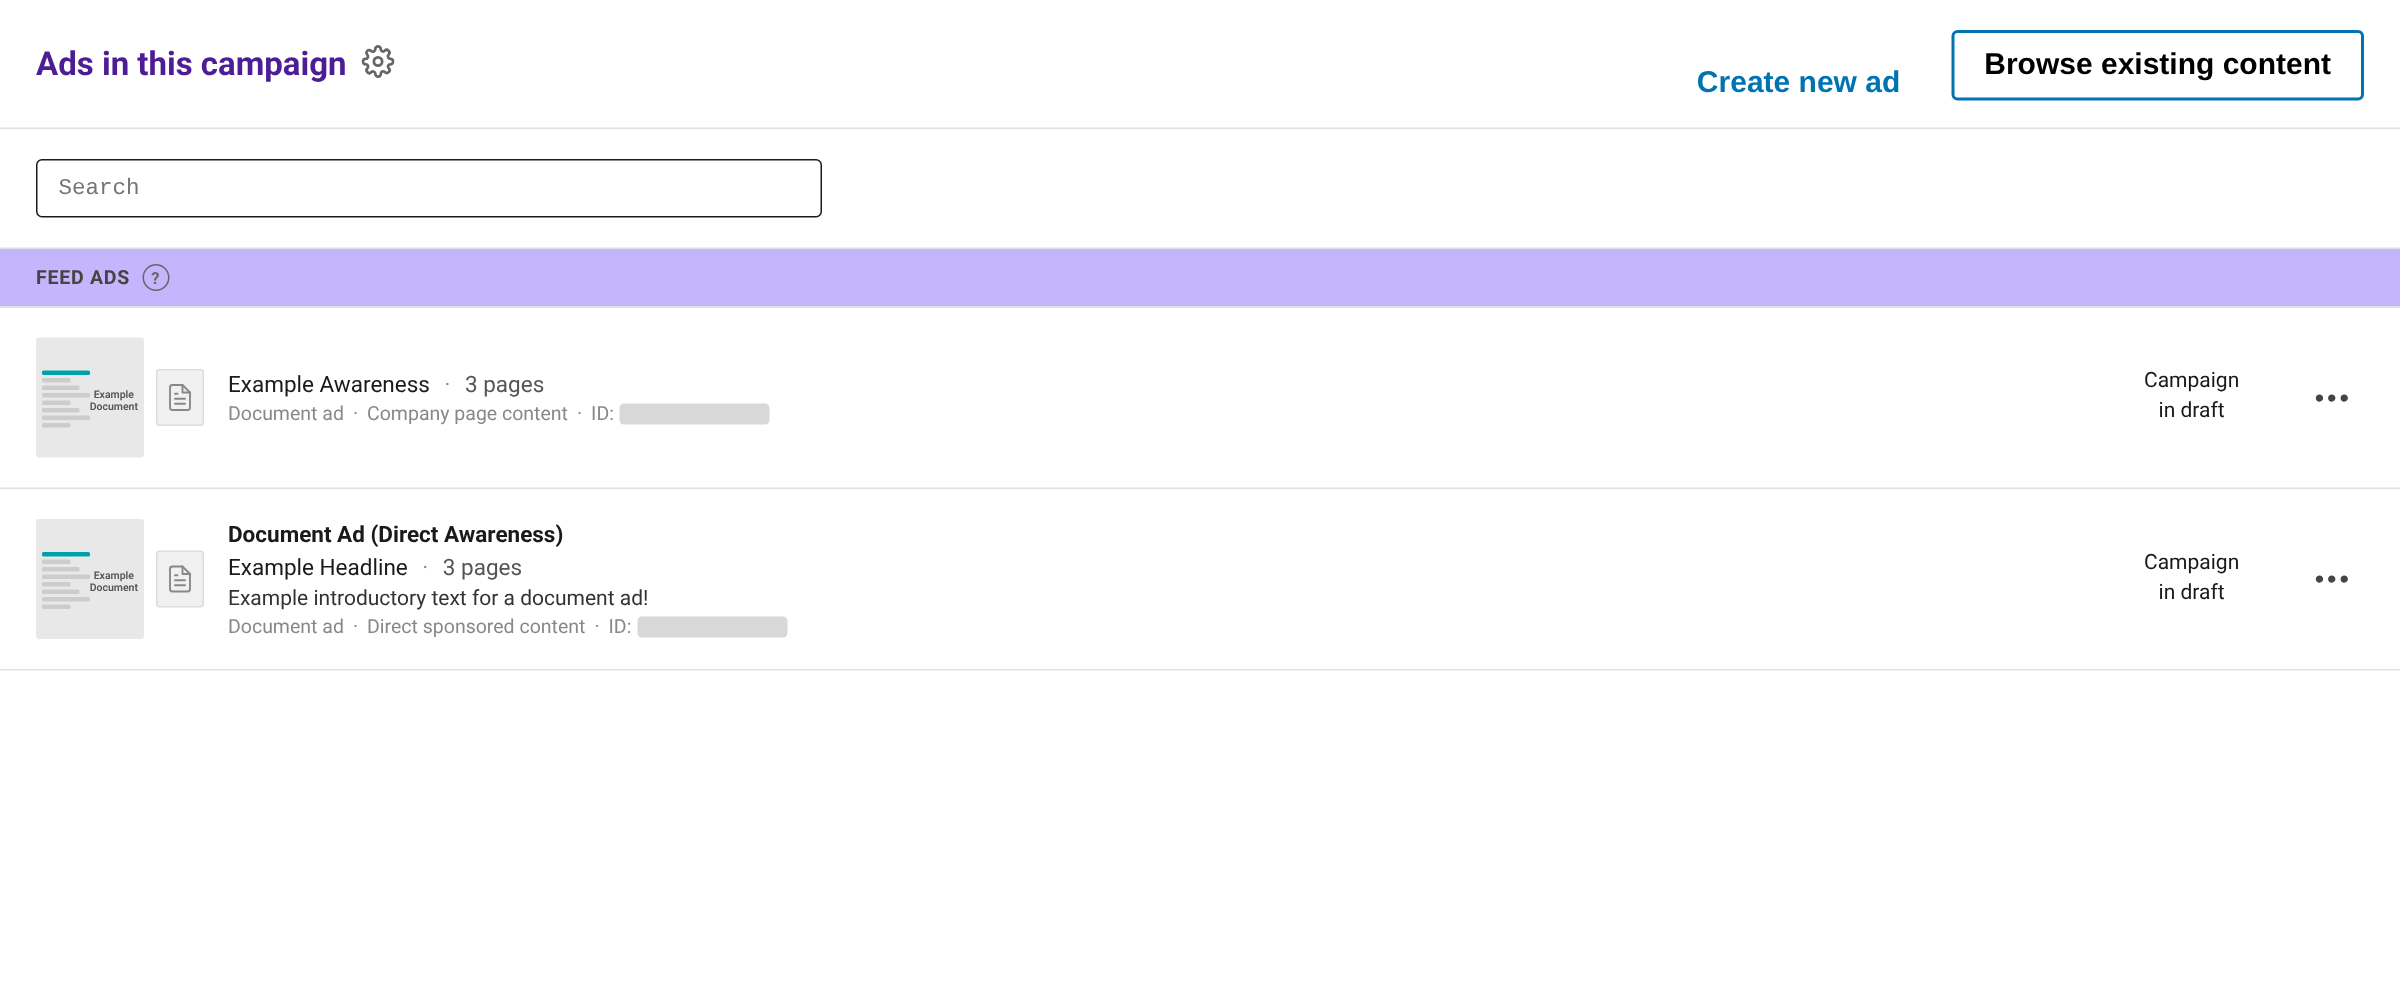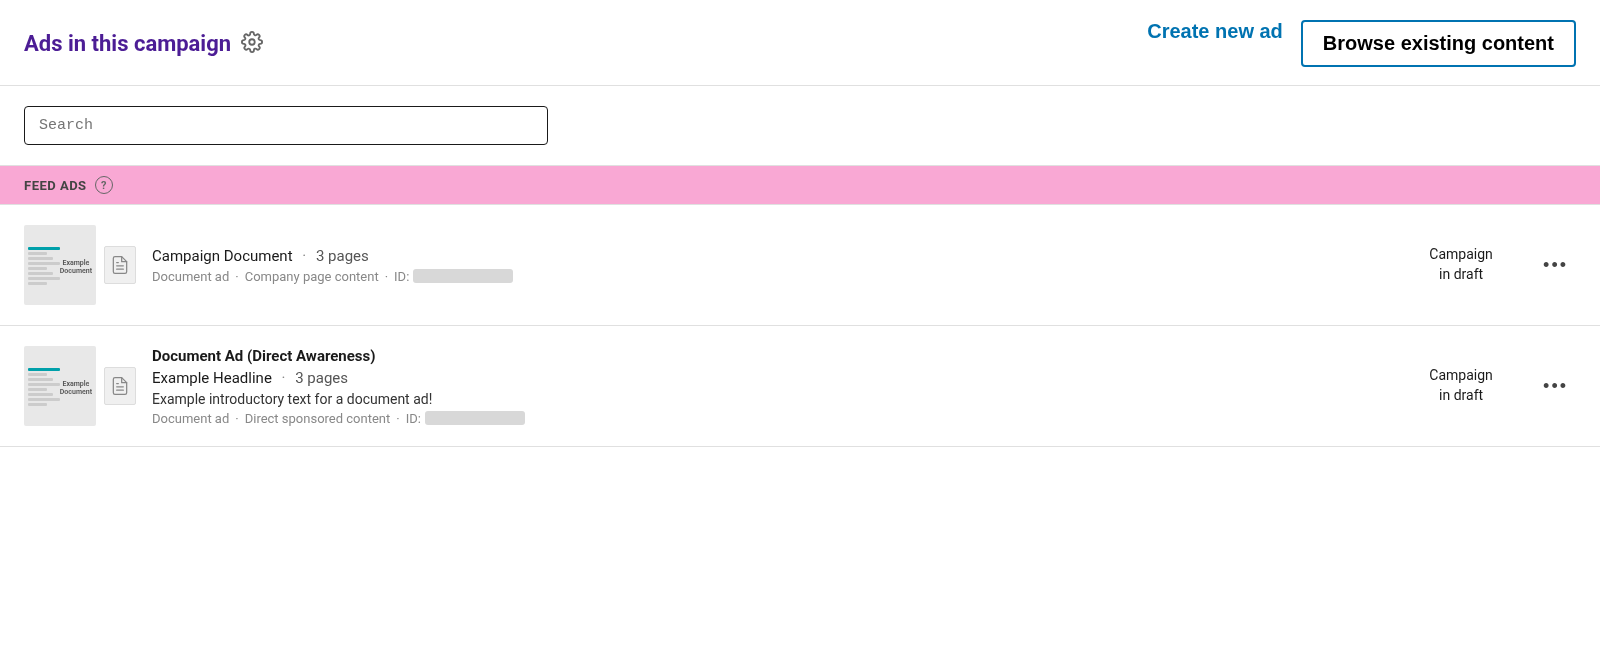--- a/index.html
+++ b/index.html
@@ -34,22 +34,22 @@
       font-weight: 700;
       color: #4c1d95;
     }
     .gear-icon {
       color: #666;
       font-size: 18px;
       cursor: pointer;
     }
     .header-right {
       display: flex;
-      align-items: flex-start;
-      gap: 8px;
+      align-items: flex-end;
+      gap: 24px;
     }
     .create-new-ad-btn {
       background: none;
       border: none;
       color: #0073b1;
       font-size: 20px;
       font-weight: 600;
       cursor: pointer;
       padding: 0 10px;
     }
@@ -75,21 +75,21 @@
       font-size: 15px;
       border: 1px solid #1a1a1a;
       border-radius: 4px;
       outline: none;
       color: #999;
       font-family: Liberation Mono, monospace;
     }
 
     
     .feed-ads-header {
-      background: #f9a8d4;
+      background: #c4b5fd;
       padding: 10px 24px;
       border-bottom: 1px solid #e0e0e0;
       display: flex;
       align-items: center;
       gap: 8px;
     }
     .feed-ads-label {
       font-size: 13px;
       font-weight: 700;
       color: #444;
@@ -304,21 +304,21 @@
           <polyline points="14 2 14 8 20 8"></polyline>
           <line x1="16" y1="13" x2="8" y2="13"></line>
           <line x1="16" y1="17" x2="8" y2="17"></line>
           <polyline points="10 9 9 9 8 9"></polyline>
         </svg>
       </div>
     </div>
 
     <div class="ad-content">
       <div class="ad-name">
-        <span>Campaign Document</span><span class="separator"> · </span><span class="ad-pages">3 pages</span>
+        <span>Example Awareness</span><span class="separator"> · </span><span class="ad-pages">3 pages</span>
       </div>
       <div class="ad-meta">
         <span>Document ad</span>
         <span class="dot"> · </span>
         <span>Company page content</span>
         <span class="dot"> · </span>
         <span>ID:</span>
         <span class="ad-id-placeholder"></span>
       </div>
     </div>

